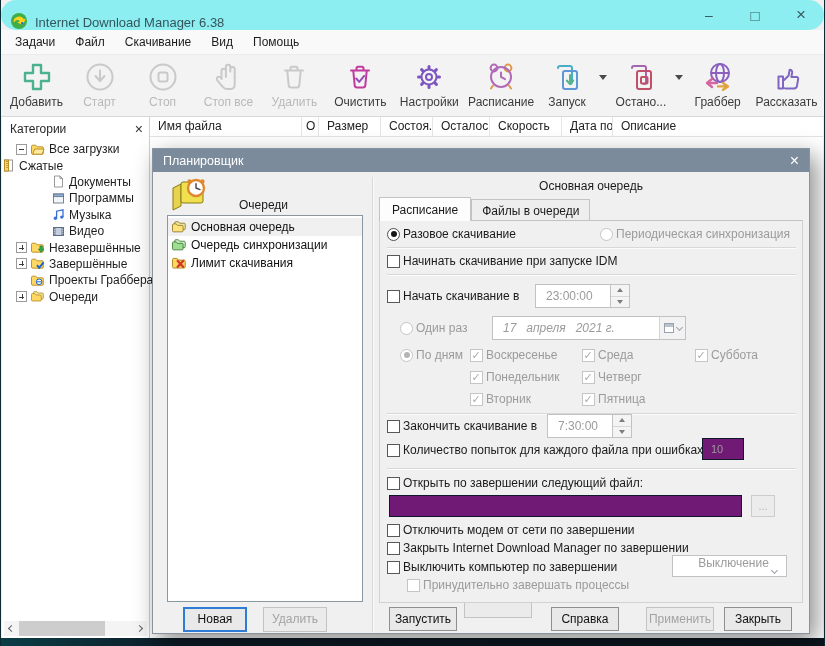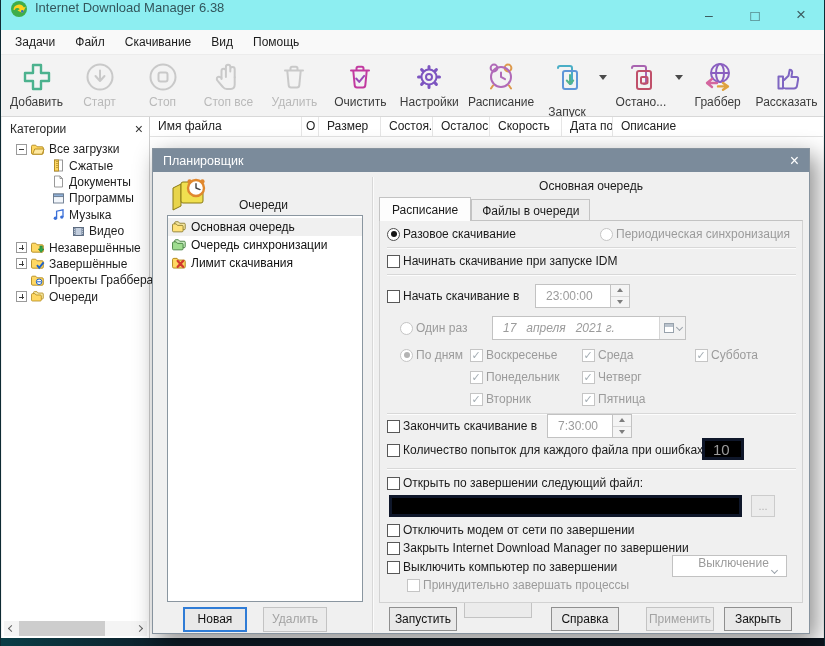--- a/index.html
+++ b/index.html
@@ -1,33 +1,33 @@
 <!DOCTYPE html>
 <html><head>
 <meta charset="utf-8">
 <style>
   * { box-sizing: border-box; margin: 0; padding: 0; }
   html,body { width:825px; height:646px; }
   body { font-family:"Liberation Sans", sans-serif; position:relative; overflow:hidden; background:#f0f0f0; }
 
   
   .win { position:absolute; inset:0; border-left:1px solid #0e2a33; border-right:1px solid #0e2a33; background:#f0f0f0; }
-  .titlebar { height:30px; background:#8deef1; display:flex; align-items:flex-start; padding-left:9px; }
+  .titlebar { height:30px; background:#8deef1; display:flex; align-items:flex-end; padding-left:9px;border-radius:15px; }
   .titlebar .ttext { font-size:13px; color:#33565c; margin-left:7px; flex:1; }
   .wctrls { display:flex; align-items:center; height:100%; }
   .wctrl { width:46px; height:100%; display:flex; align-items:center; justify-content:center; color:#3d5c60; font-size:14px; cursor:default; }
   .wctrl.max { font-size:15px; }
   .wctrl.close { font-size:17px; }
 
   .menubar { height:25px; background:#f9f9f9; display:flex; align-items:center; padding-left:4px; border-bottom:1px solid #ececec; }
   .mitem { font-size:12px; color:#1c1c1c; padding:0 10px; line-height:24px; }
 
   .toolbar { height:62px; background:#f3f3f3; border-bottom:1px solid #d8d8d8; display:flex; align-items:flex-start; padding:4px 0 0 4px; }
   .titem { width:64px; display:flex; flex-direction:column; align-items:center; }
-  .titem.w70 { width:70px; } .titem.w58 { width:58px;gap:10px; } .titem.w76 { width:76px; }
+  .titem.w70 { width:70px; } .titem.w58 { width:58px; } .titem.w76 { width:76px; }
   .ticon { width:38px; height:36px; }
   .tlab { font-size:12px; color:#3c3c3c; margin-top:0px; white-space:nowrap; }
   .titem.dis .tlab { color:#b9b9b9; }
   .tdrop { width:14px; height:36px; display:flex; align-items:center; justify-content:center; }
   .tri-dn-s { width:0; height:0; border-left:4px solid transparent; border-right:4px solid transparent; border-top:5px solid #4a4a4a; }
 
   .mainrow { position:absolute; left:1px; right:1px; top:117px; bottom:8px; display:flex; background:#fff; }
   .sidebar { width:148px; border-right:1px solid #cfcfcf; background:#fff; position:relative; }
   .sbheader { height:24px; display:flex; align-items:center; padding:0 6px 0 8px; font-size:12px; color:#2a2a2a; }
   .sbheader .sbt { flex:1; }
@@ -80,21 +80,21 @@
   .cb { width:13px; height:13px; border:1px solid #585858; background:#fff; flex:none; display:inline-block; }
   .cb.dis { border-color:#c5c5c5; }
   .cb.chk-dis { border-color:#c5c5c5; position:relative; }
   .cb.chk-dis::after { content:"✓"; position:absolute; left:0.5px; top:-1px; font-size:11px; color:#a4adb3; }
   .rb { width:13px; height:13px; border:1px solid #4f4f4f; border-radius:50%; background:#fff; flex:none; position:relative; display:inline-block; }
   .rb.sel::after { content:""; position:absolute; left:2.5px; top:2.5px; width:6px; height:6px; border-radius:50%; background:#161616; }
   .rb.dis { border-color:#c5c5c5; }
   .rb.dis.sel::after { background:#b4b4b4; }
   .ctrlrow { display:flex; align-items:center; gap:3px; }
 
-  .edit { background:#000000; border:3px solid #0f172a; font-size:15px; color:#9b9b9b; display:flex; align-items:center; }
+  .edit { background:#701a75; border:1px solid #0f172a; font-size:11px; color:#9b9b9b; display:flex; align-items:center; }
   .spinwrap { display:flex; }
   .spinedit { background:#fff; border:1px solid #c2c2c2; border-right:none; font-size:12px; color:#9b9b9b; display:flex; align-items:center; padding-left:10px; }
   .spinner { width:20px; border:1px solid #c2c2c2; display:flex; flex-direction:column; }
   .sb { flex:1; background:#f4f4f4; display:flex; align-items:center; justify-content:center; }
   .sb + .sb { border-top:1px solid #d8d8d8; }
   .tri-up { width:0; height:0; border-left:3.5px solid transparent; border-right:3.5px solid transparent; border-bottom:4px solid #7d7d7d; }
   .tri-dn { width:0; height:0; border-left:3.5px solid transparent; border-right:3.5px solid transparent; border-top:4px solid #7d7d7d; }
 
   .datecombo { background:#fff; border:1px solid #c2c2c2; display:flex; align-items:center; font-size:12px; color:#9b9b9b;font-style:italic; }
   .dseg { margin-left:10px; }
@@ -249,21 +249,21 @@
       </div>
 
       <div class="trow" style="padding-left:14px">
         <span class="exp"></span>
         <svg class="sicon" width="15" height="13" viewBox="0 0 14 13">
           <path d="M1 3.4 Q1 2.2 2.2 2.2 H5.2 L6.6 3.8 H11.6 Q12.8 3.8 12.8 5 V10 Q12.8 11.2 11.6 11.2 H2.2 Q1 11.2 1 10 Z" fill="#ffd863" stroke="#b28a1f" stroke-width="0.9"></path>
           <path d="M2.2 11.2 L4.2 6 H13.6 L11.6 11.2 Z" fill="#ffe9a0" stroke="#b28a1f" stroke-width="0.9"></path>
         </svg>
         <span class="tlabel">Все загрузки</span>
       </div>
-      <div class="trow" style="padding-left:50px">
+      <div class="trow" style="">
         <svg class="sicon" width="13" height="13" viewBox="0 0 13 13">
           <rect x="2.5" y="1" width="8" height="11" fill="#fff" stroke="#8d8d8d" stroke-width="0.9"></rect>
           <rect x="2.5" y="1" width="4" height="11" fill="#ffd863" stroke="#b28a1f" stroke-width="0.9"></rect>
           <path d="M4.5 2.5 h1 M4.5 4.5 h1 M4.5 6.5 h1 M4.5 8.5 h1" stroke="#7a5c10" stroke-width="0.9"></path>
         </svg>
         <span class="tlabel">Сжатые</span>
       </div>
       <div class="trow" style="padding-left:50px">
         <svg class="sicon" width="13" height="13" viewBox="0 0 13 13">
           <path d="M2.5 1 h5.5 l2.5 2.5 V12 H2.5 Z" fill="#fff" stroke="#8d8d8d" stroke-width="0.9"></path>
@@ -279,21 +279,21 @@
         <span class="tlabel">Программы</span>
       </div>
       <div class="trow" style="padding-left:50px">
         <svg class="sicon" width="13" height="13" viewBox="0 0 13 13">
           <path d="M4.6 10.2 V3.2 L11 1.8 V9" fill="none" stroke="#3a6fd8" stroke-width="1.3"></path>
           <circle cx="3.4" cy="10.3" r="1.7" fill="#3a6fd8"></circle>
           <circle cx="9.8" cy="9.1" r="1.7" fill="#3a6fd8"></circle>
         </svg>
         <span class="tlabel">Музыка</span>
       </div>
-      <div class="trow" style="padding-left:70px">
+      <div class="trow" style="padding-left:50px">
         <svg class="sicon" width="13" height="13" viewBox="0 0 13 13">
           <rect x="1.5" y="2.5" width="10" height="8" fill="#c3cede" stroke="#4e5c70" stroke-width="0.9"></rect>
           <rect x="1.5" y="2.5" width="2" height="8" fill="#6b7c94"></rect>
           <rect x="9.5" y="2.5" width="2" height="8" fill="#6b7c94"></rect>
           <path d="M2 4.3 h1 M2 6.3 h1 M2 8.3 h1 M10 4.3 h1 M10 6.3 h1 M10 8.3 h1" stroke="#eef1f6" stroke-width="0.8"></path>
         </svg>
         <span class="tlabel">Видео</span>
       </div>
       <div class="trow" style="padding-left:14px">
         <span class="exp plus"></span>

